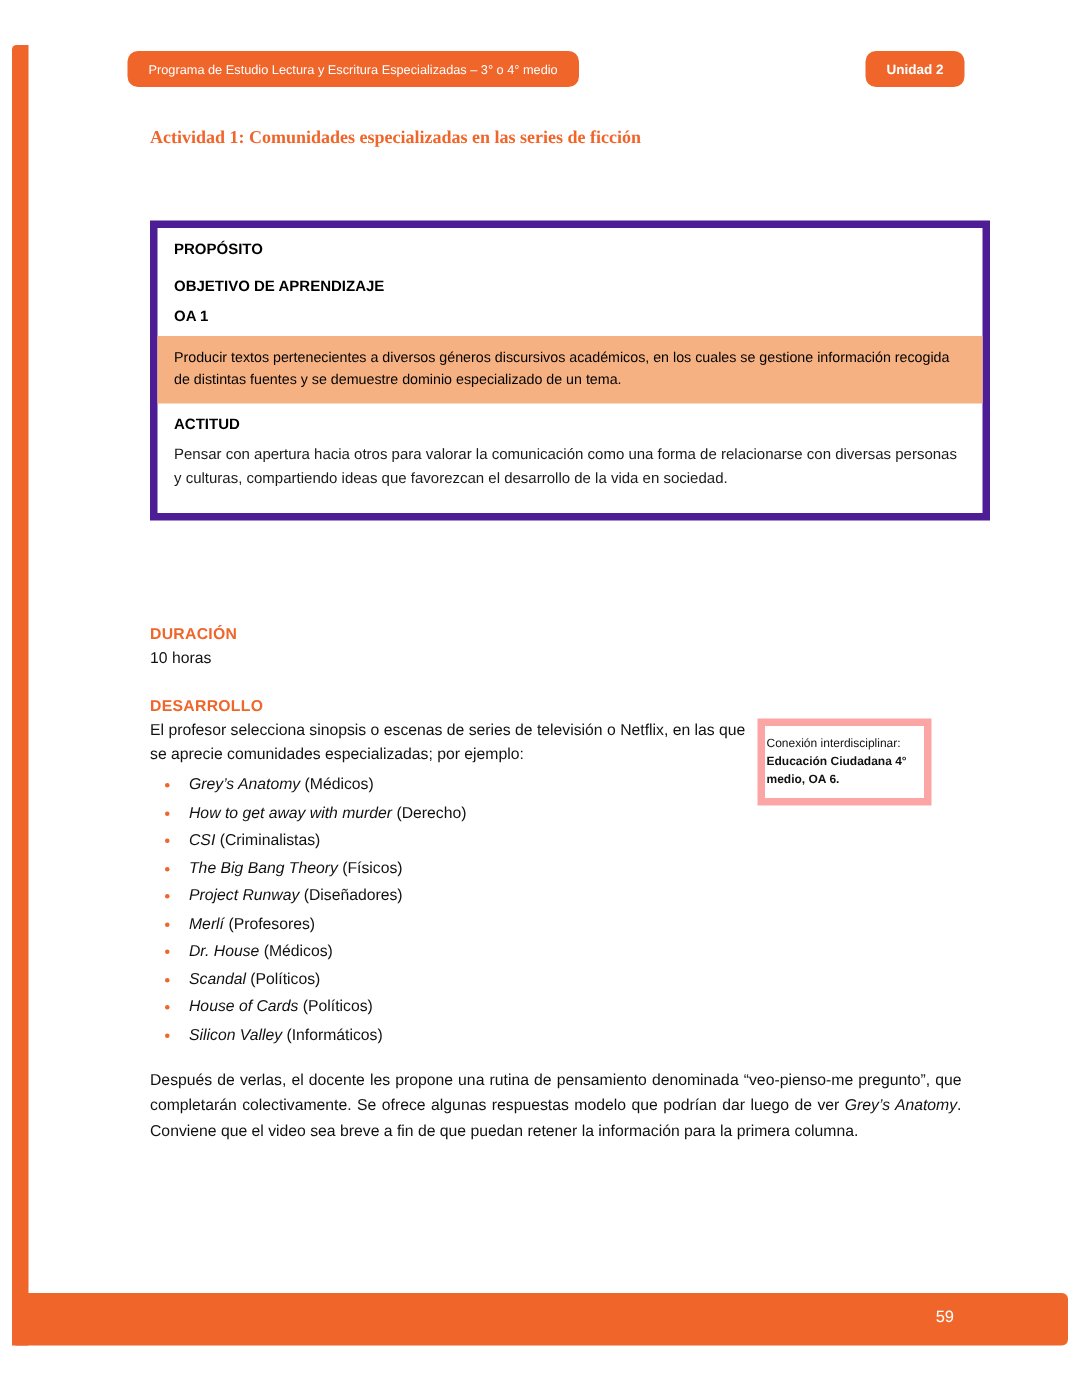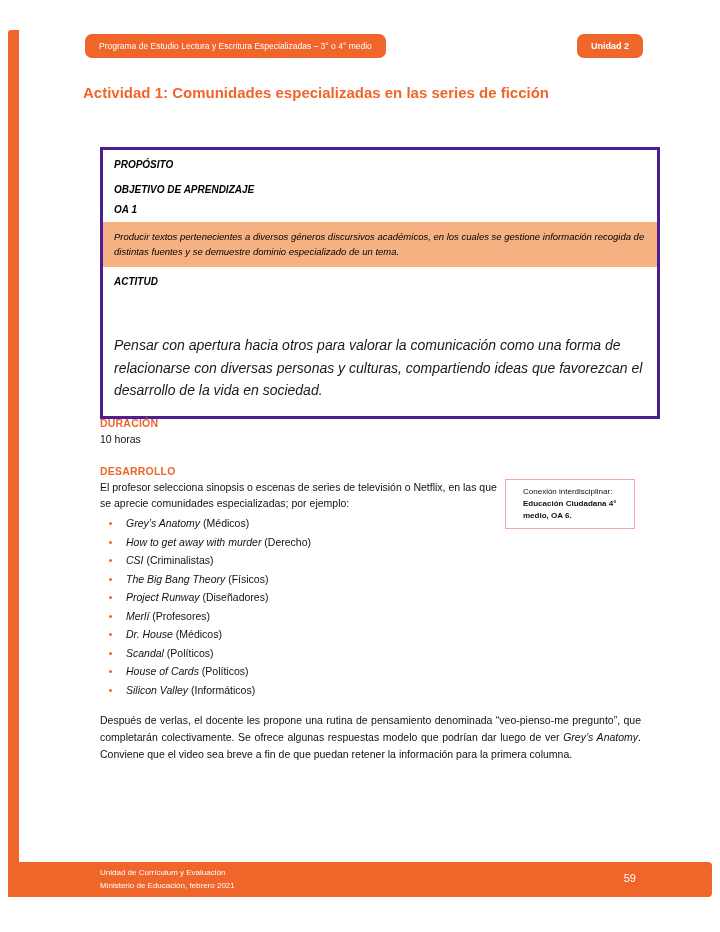--- a/index.html
+++ b/index.html
@@ -12,37 +12,37 @@
   body{font-family:"Liberation Sans", sans-serif;color:var(--ink);}
   .page{position:relative;width:720px;height:932px;background:#ffffff;overflow:hidden;}
 
   .left-strip{position:absolute;left:8px;top:30px;width:11px;height:867px;background:var(--orange);border-radius:3px 0 0 3px;}
 
   .header-pill{position:absolute;top:34px;height:24px;line-height:24px;background:var(--orange);color:#ffffff;
     border-radius:7px;padding:0 14px;font-size:8.5px;white-space:nowrap;}
   .header-pill.program{left:85px;}
   .header-pill.unit{left:577px;font-weight:700;font-size:9px;}
 
-  .title{position:absolute;left:83px;top:84px;width:560px;font-size:15px;font-weight:700;color:var(--orange);}
+  .title{position:absolute;left:100px;top:84px;width:560px;font-size:12px;font-weight:700;color:var(--orange);font-family:Liberation Serif, serif;}
 
-  .info-box{position:absolute;left:100px;top:147px;width:560px;border:3px solid #4c1d95;background:#ffffff;font-style:italic;}
+  .info-box{position:absolute;left:100px;top:147px;width:560px;border:5px solid #4c1d95;background:#ffffff;}
   .ib-label{padding:9px 11px 5px 11px;font-size:10px;font-weight:700;color:#000000;}
   .ib-label.oa{padding-top:4px;padding-bottom:7px;}
   .ib-orange{background:var(--orange);color:#ffffff;font-size:9.5px;line-height:1.55;padding:8px 11px;}
   .ib-peach{background:var(--peach);color:#000000;font-size:9.5px;line-height:1.55;padding:8px 11px;}
-  .ib-plain{padding:2px 11px 14px 11px;font-size:14px;line-height:1.6;color:#1a1a1a;margin-top:40px;}
+  .ib-plain{padding:2px 11px 14px 11px;font-size:10px;line-height:1.6;color:#1a1a1a;}
 
   .h-orange{position:absolute;left:100px;color:var(--orange);font-weight:700;font-size:10.5px;letter-spacing:.2px;}
   .duracion-label{top:417px;}
   .duracion-value{position:absolute;left:100px;top:433px;font-size:10.5px;color:#111;}
   .desarrollo-label{top:465px;}
 
   .intro{position:absolute;left:100px;top:479px;width:400px;font-size:10.5px;line-height:1.55;color:#111;}
 
-  .conn-box{position:absolute;left:505px;top:479px;width:130px;border:1px solid #fca5a5;padding:6px 17px;font-size:8px;line-height:1.5;color:#111;}
+  .conn-box{position:absolute;left:505px;top:479px;width:116px;border:5px solid #fca5a5;padding:6px 1px;font-size:8px;line-height:1.5;color:#111;}
   .conn-box strong{display:block;}
 
   ul.series{position:absolute;left:122px;top:518px;width:420px;list-style:disc;}
   ul.series li{font-size:10.5px;line-height:1.1;margin-bottom:7px;color:#111;padding-left:4px;}
   ul.series li::marker{color:var(--orange);font-size:10px;}
 
   .closing{position:absolute;left:100px;top:712px;width:541px;font-size:10.5px;line-height:1.62;text-align:justify;color:#111;}
 
   .footer{position:absolute;left:8px;top:862px;width:704px;height:35px;background:var(--orange);border-radius:0 4px 4px 0;color:#ffffff;}
   .footer-lines{position:absolute;left:92px;top:5px;font-size:8px;line-height:1.6;}
@@ -94,20 +94,16 @@
       <li><em>Merlí</em> (Profesores)</li>
       <li><em>Dr. House</em> (Médicos)</li>
       <li><em>Scandal</em> (Políticos)</li>
       <li><em>House of Cards</em> (Políticos)</li>
       <li><em>Silicon Valley</em> (Informáticos)</li>
     </ul>
 
   <p class="closing"><span>Después de verlas, el docente les propone una rutina de pensamiento denominada “veo-pienso-me pregunto”, que completarán colectivamente. Se ofrece algunas respuestas modelo que podrían dar luego de ver </span><em>Grey’s Anatomy</em><span>. Conviene que el video sea breve a fin de que puedan retener la información para la primera columna.</span></p>
 
   <div class="footer">
-    <div class="footer-lines">
-      <div>Unidad de Currículum y Evaluación</div>
-      <div>Ministerio de Educación, febrero 2021</div>
-    </div>
     <div class="page-num">59</div>
   </div>
 
 </div>
 
 </body></html>

